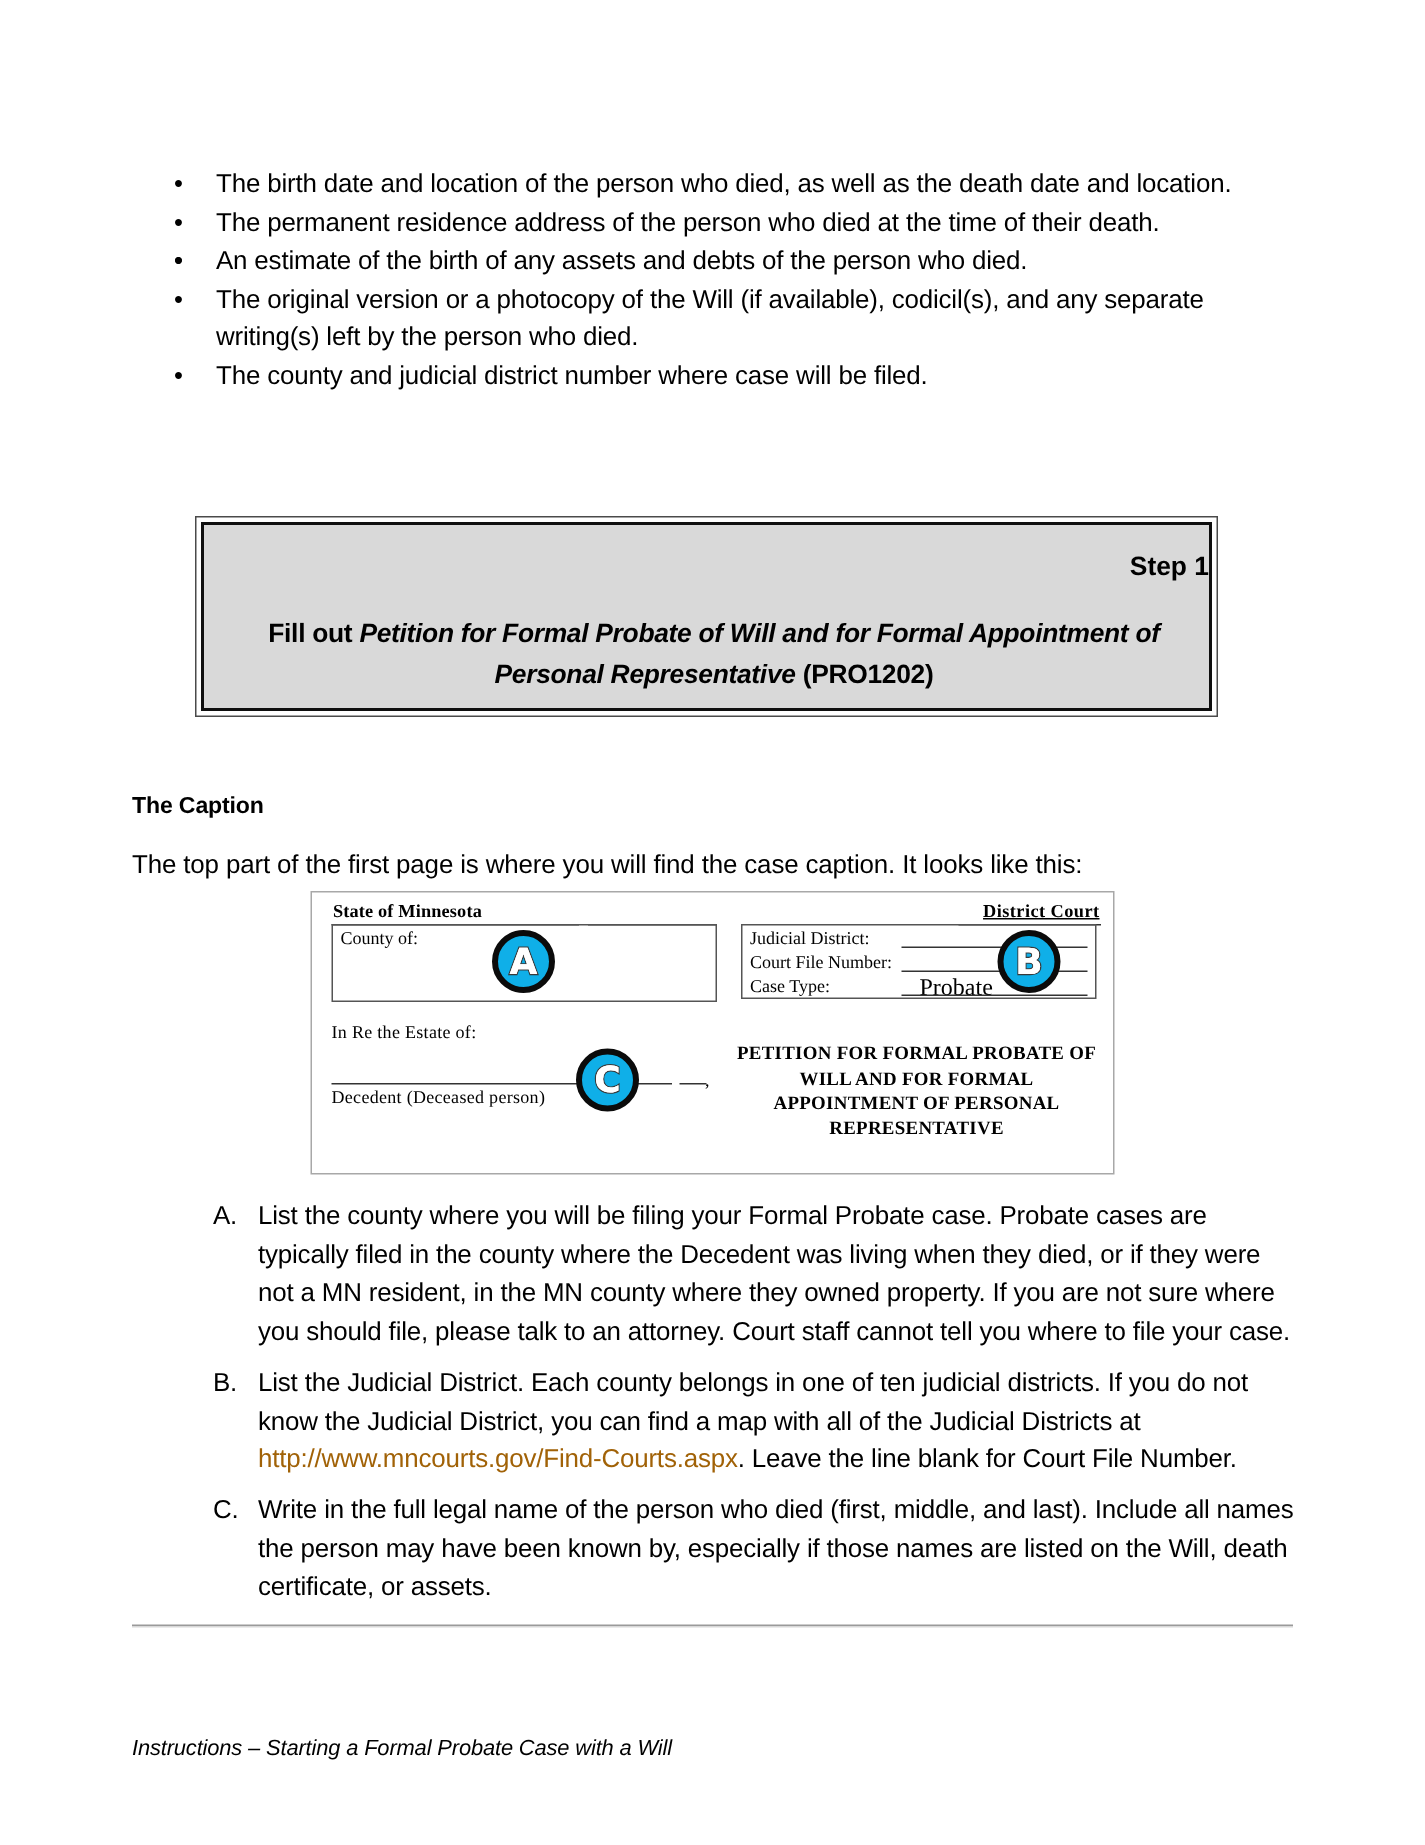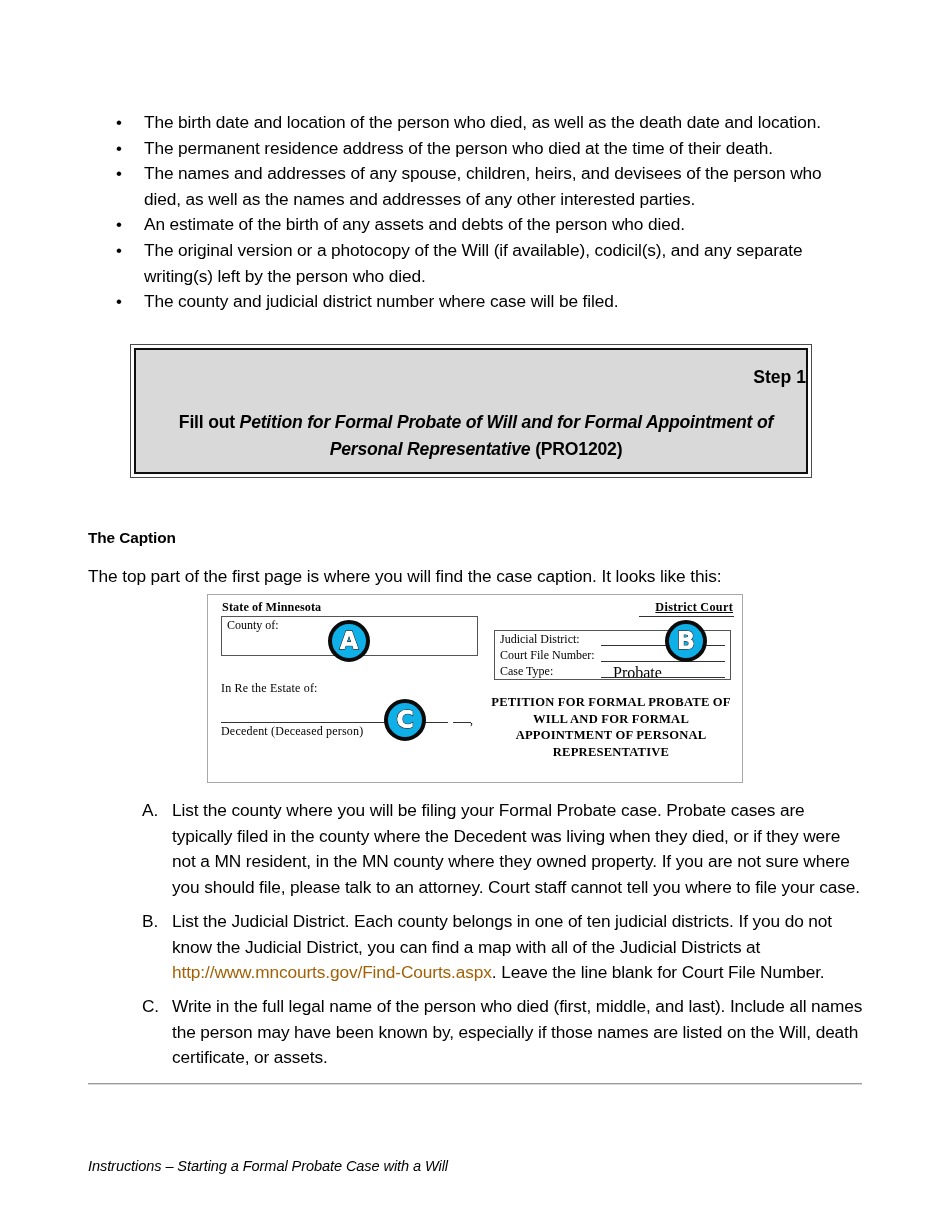--- a/index.html
+++ b/index.html
@@ -154,35 +154,35 @@
     top: 21px;
     width: 95px;
     border-bottom: 1px solid #333;
   }
 
   #fc-left-box {
     position: absolute;
     left: 13px;
     top: 21px;
     width: 257px;
-    height: 40px;
+    height: 52px;
     border: 1px solid #555;
     box-sizing: border-box;
   }
   #fc-county-label {
     position: absolute;
     left: 5px;
     top: 1px;
     font-size: 12px;
   }
 
   #fc-right-box {
     position: absolute;
     left: 286px;
-    top: 35px;
+    top: 21px;
     width: 237px;
     height: 50px;
     border: 1px solid #555;
     box-sizing: border-box;
     padding-left: 16px;
   }
   .fc-rb-row {
     position: absolute;
     left: 5px;
     font-size: 12px;
@@ -345,21 +345,20 @@
   <li>
     <span class="bullet-dot">•</span>
     <span>The birth date and location of the person who died, as well as the death date and location.</span>
   </li>
   <li>
     <span class="bullet-dot">•</span>
     <span>The permanent residence address of the person who died at the time of their death.</span>
   </li>
   <li>
     <span class="bullet-dot">•</span>
-    <span>The names and addresses of any spouse, children, heirs, and devisees of the person who died, as well as the names and addresses of any other interested parties.</span>
   </li>
   <li>
     <span class="bullet-dot">•</span>
     <span>An estimate of the birth of any assets and debts of the person who died.</span>
   </li>
   <li>
     <span class="bullet-dot">•</span>
     <span>The original version or a photocopy of the Will (if available), codicil(s), and any separate writing(s) left by the person who died.</span>
   </li>
   <li>

